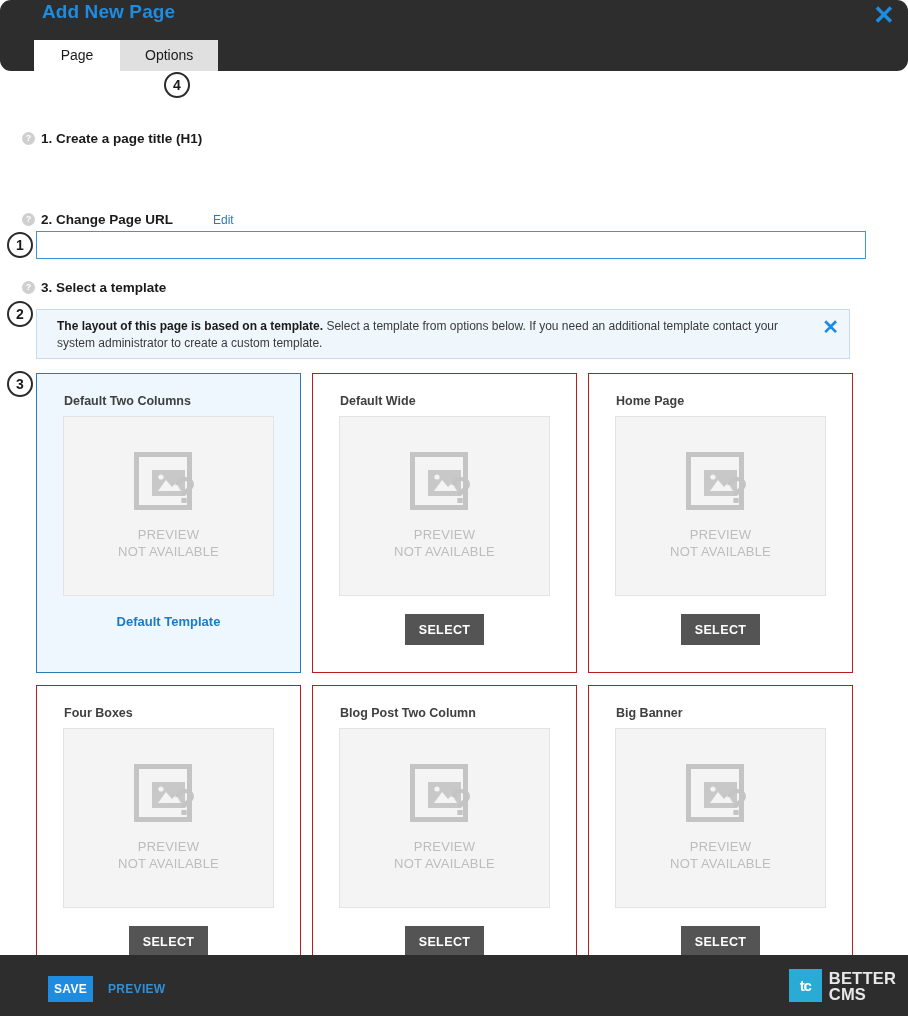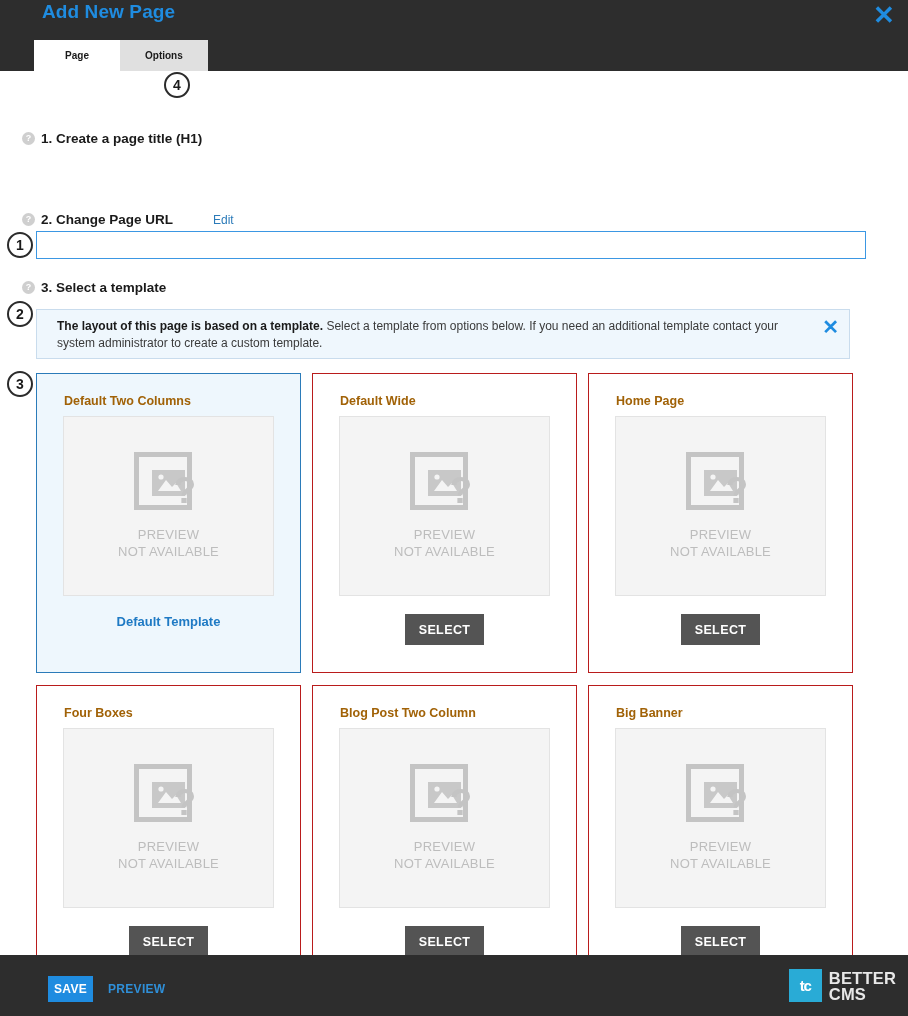--- a/index.html
+++ b/index.html
@@ -20,20 +20,21 @@
     overflow: hidden;
   }
 
   
   .header {
     position: absolute;
     top: 0; left: 0;
     width: 908px;
     height: 71px;
     background: #2d2d2d;
+    border-radius: 11px;
   }
   .header-title {
     position: absolute;
     left: 42px;
     top: 1px;
     font-size: 19px;
     font-weight: bold;
     color: #1f8ce0;
     letter-spacing: 0.1px;
   }
@@ -58,22 +59,22 @@
     left: 34px;
     bottom: 0;
     height: 31px;
     display: flex;
     align-items: flex-end;
   }
   .tab {
     height: 31px;
     line-height: 31px;
     padding: 0 25px;
-    font-size: 10px;
-    font-weight: bold;
+    font-size: 14px;
+    font-weight: normal;
     color: #1a1a1a;
     background: #e0e0e0;
     cursor: pointer;
     text-align: center;
     min-width: 86px;
   }
   .tab.active {
     background: #ffffff;
   }
 
@@ -205,21 +206,21 @@
     position: relative;
     padding: 20px 0 0 0;
   }
   .card.selected {
     border: 1px solid #2b7bb9;
     background: #eef7fd;
   }
   .card-title {
     font-size: 12.5px;
     font-weight: bold;
-    color: #a16207;
+    color: #404040;
     margin-left: 27px;
     margin-bottom: 8px;
   }
   .preview-box {
     width: 211px;
     height: 180px;
     margin: 0 auto;
     background: #f4f4f4;
     border: 1px solid #e3e3e3;
     display: flex;

